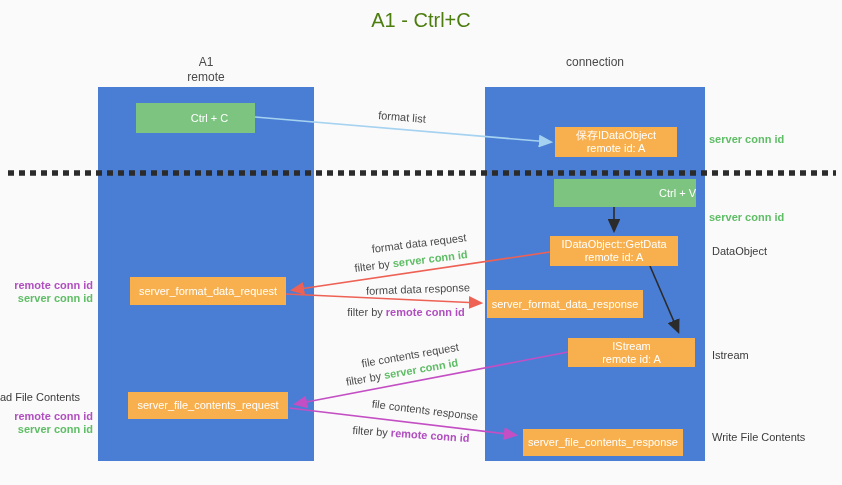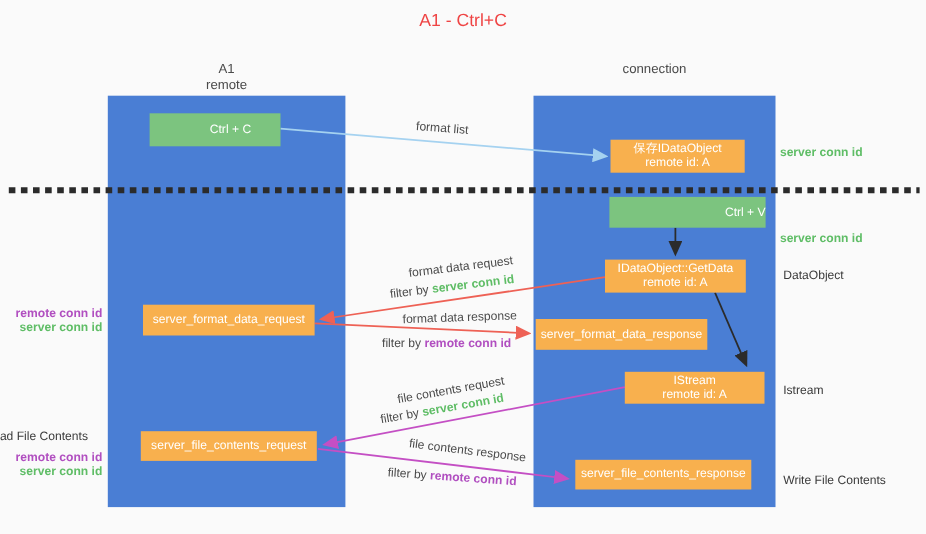--- a/index.html
+++ b/index.html
@@ -3,21 +3,21 @@
 <meta charset="utf-8">
 <style>
   * { margin:0; padding:0; box-sizing:border-box; }
   html,body { background:#fafafa; }
   .canvas {
     position:relative; width:842px; height:485px; background:#fafafa;
     font-family:"Liberation Sans", sans-serif; overflow:hidden;
   }
   .title {
     position:absolute; left:0; top:9px; width:100%; text-align:center;
-    font-size:16px; line-height:22px; color:#ef4444;
+    font-size:20px; line-height:22px; color:#4d7c0f;
   }
   .col-header {
     position:absolute; top:55px; text-align:center;
     font-size:12px; line-height:15px; color:#4a4a4a;
   }
   .lane { position:absolute; top:87px; height:374px; background:#4a7ed4; }
   .svg-layer { position:absolute; left:0; top:0; pointer-events:none; }
   .box {
     position:absolute; display:flex; flex-direction:column; align-items:center;
     justify-content:center; color:#ffffff; font-size:11px; line-height:13px;
@@ -107,21 +107,21 @@
 
   <div class="box orange" style="left:568px; top:338px; width:127px; height:29px;">
     <span>IStream</span>
     <span>remote id: A</span>
   </div>
 
   <div class="box orange" style="left:128px; top:392px; width:160px; height:27px;">
     <span>server_file_contents_request</span>
   </div>
 
-  <div class="box orange" style="left:523px; top:418px; width:160px; height:27px;">
+  <div class="box orange" style="left:523px; top:429px; width:160px; height:27px;">
     <span>server_file_contents_response</span>
   </div>
 
   <div class="alabel" style="left:402px; top:117px; transform:translate(-50%,-50%) rotate(4.5deg);">format list</div>
 
   <div class="alabel" style="left:419px; top:243px; transform:translate(-50%,-50%) rotate(-7deg);">format data request</div>
   <div class="alabel" style="left:411px; top:261px; transform:translate(-50%,-50%) rotate(-7deg);"><span>filter by</span> <span class="green-id">server conn id</span></div>
 
   <div class="alabel" style="left:418px; top:289px; transform:translate(-50%,-50%) rotate(-2deg);">format data response</div>
   <div class="alabel" style="left:406px; top:312px; transform:translate(-50%,-50%);"><span>filter by</span> <span class="purple-id">remote conn id</span></div>

